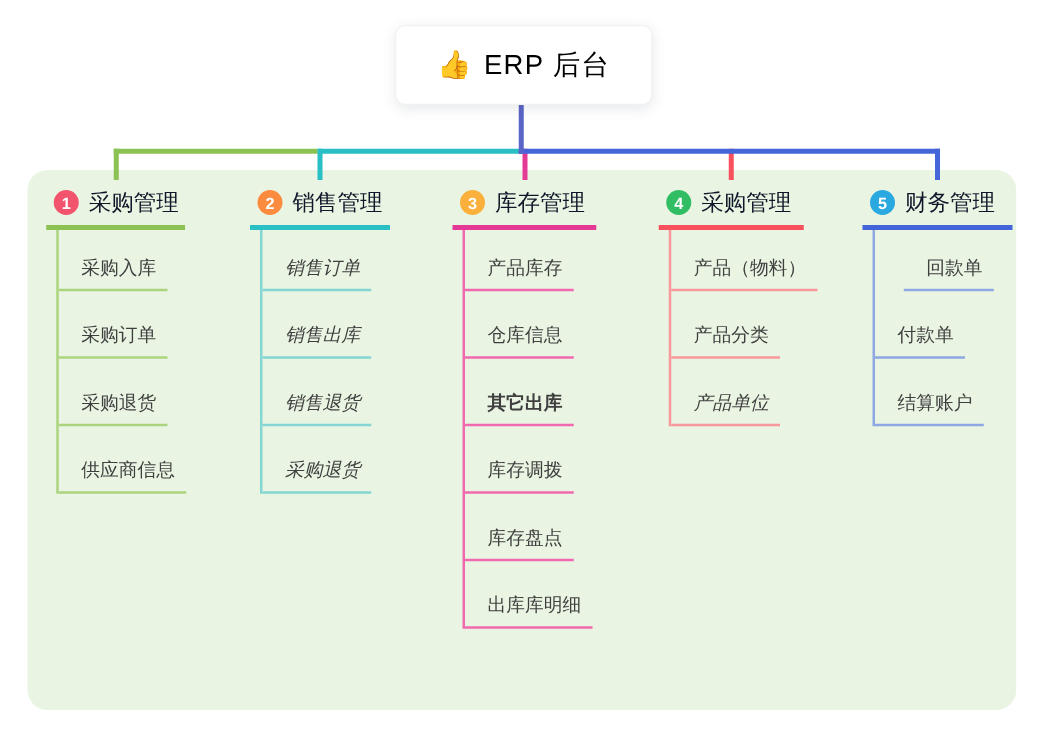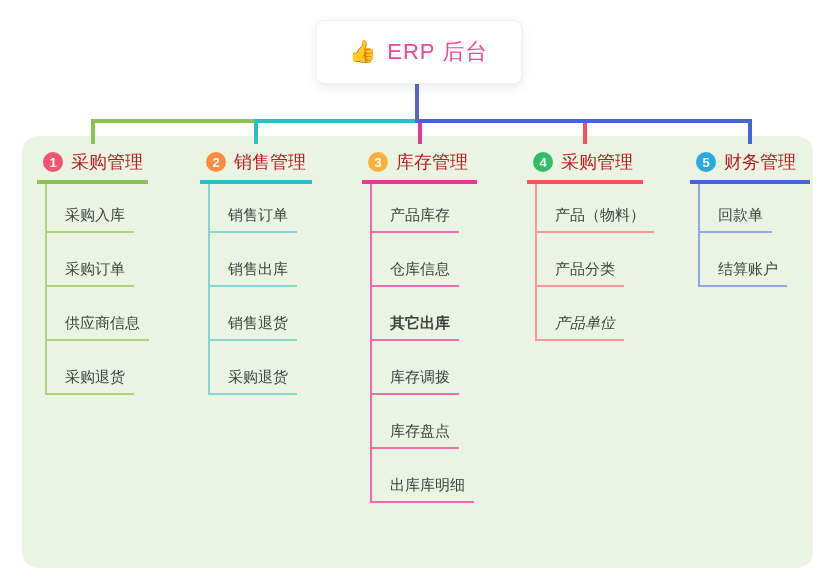--- a/index.html
+++ b/index.html
@@ -6,37 +6,37 @@
   html,body { width:839px; height:588px; background:#ffffff;
     font-family:"Liberation Sans","DejaVu Sans",sans-serif; }
   .stage { position:relative; width:839px; height:588px; overflow:hidden; }
 
   
   .root-card { position:absolute; left:316px; top:20px; width:206px; height:64px;
     background:#ffffff; border-radius:8px; border:1px solid #f1f1f1;
     box-shadow:0 3px 10px rgba(60,70,90,.12);
     display:flex; align-items:center; justify-content:center; gap:10px; cursor:pointer; }
   .root-icon { font-size:22px; line-height:1; }
-  .root-title { font-size:22px; color:#ec4899; letter-spacing:1px; }
+  .root-title { font-size:22px; color:#000000; letter-spacing:1px; }
 
   
   .panel { position:absolute; left:22px; top:136px; width:791px; height:432px;
     background:#e9f5e2; border-radius:16px; }
 
   
   .line { position:absolute; }
 
   
   .branch { position:absolute; top:150px; }
   .branch-header { display:flex; align-items:center; gap:8px; padding:0 0 6px 6px;
     border-bottom-style:solid; border-bottom-width:4px; cursor:pointer; }
   .badge { width:20px; height:20px; border-radius:50%; flex:0 0 20px;
     display:flex; align-items:center; justify-content:center;
     color:#ffffff; font-size:13px; font-weight:bold; }
-  .branch-label { font-size:18px; color:#b91c1c; white-space:nowrap; }
+  .branch-label { font-size:18px; color:#0f172a; white-space:nowrap; }
   .children { margin-left:8px; border-left-style:solid; border-left-width:2px; }
   .child { display:table; white-space:nowrap; font-size:15px; line-height:21px;
     color:#3f3f3f; padding:25px 9px 6px 18px;
     border-bottom-style:solid; border-bottom-width:2px; cursor:pointer; }
   .child:first-child { padding-top:20px; }
 </style>
 </head>
 <body>
 
 <div class="stage">
@@ -62,31 +62,31 @@
 
   <div id="branches">
   <div class="branch" style="left: 37px;">
     <div class="branch-header" style="width: 111px; border-bottom-color: rgb(140, 193, 83);">
       <span class="badge" style="background: rgb(242, 83, 109);">1</span>
       <span class="branch-label">采购管理</span>
     </div>
     <div class="children" style="border-left-color: rgb(172, 212, 126);">
           <div class="child" style="border-bottom-color: rgb(172, 212, 126);">采购入库</div>
           <div class="child" style="border-bottom-color: rgb(172, 212, 126);">采购订单</div>
+          <div class="child" style="border-bottom-color: rgb(172, 212, 126);">采购退货</div>
           <div class="child" style="border-bottom-color: rgb(172, 212, 126);">供应商信息</div>
-          <div class="child" style="border-bottom-color: rgb(172, 212, 126);">采购退货</div>
         </div>
   </div>
 
   <div class="branch" style="left: 200px;">
     <div class="branch-header" style="width: 112px; border-bottom-color: rgb(42, 191, 196);">
       <span class="badge" style="background: rgb(251, 140, 63);">2</span>
       <span class="branch-label">销售管理</span>
     </div>
-    <div class="children" style="border-left-color: rgb(131, 214, 210);">
+    <div class="children" style="border-left-color: rgb(131, 214, 210); font-style: italic;">
           <div class="child" style="border-bottom-color: rgb(131, 214, 210);">销售订单</div>
           <div class="child" style="border-bottom-color: rgb(131, 214, 210);">销售出库</div>
           <div class="child" style="border-bottom-color: rgb(131, 214, 210);">销售退货</div>
           <div class="child" style="border-bottom-color: rgb(131, 214, 210);">采购退货</div>
         </div>
   </div>
 
   <div class="branch" style="left: 362px;">
     <div class="branch-header" style="width: 115px; border-bottom-color: rgb(228, 58, 150);">
       <span class="badge" style="background: rgb(251, 176, 59);">3</span>
@@ -113,18 +113,19 @@
           <div class="child" style="border-bottom-color: rgb(249, 152, 155); font-style: italic;">产品单位</div>
         </div>
   </div>
 
   <div class="branch" style="left: 690px;">
     <div class="branch-header" style="width: 120px; border-bottom-color: rgb(67, 101, 217);">
       <span class="badge" style="background: rgb(41, 169, 224);">5</span>
       <span class="branch-label">财务管理</span>
     </div>
     <div class="children" style="border-left-color: rgb(143, 167, 227);">
-          <div class="child" style="border-bottom-color: rgb(143, 167, 227);">回款单</div>
+          <div class="child" style="border-bottom-color: rgb(143, 167, 227); margin-left: 23px;">回款单</div>
+          <div class="child" style="border-bottom-color: rgb(143, 167, 227);">付款单</div>
           <div class="child" style="border-bottom-color: rgb(143, 167, 227);">结算账户</div>
         </div>
   </div>
 </div>
 </div>
 
 </body></html>

